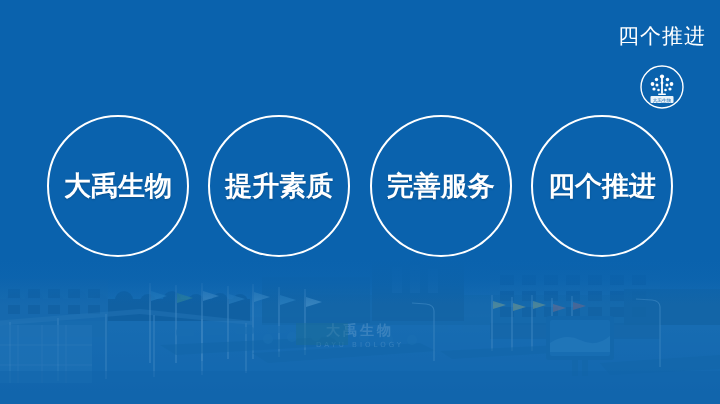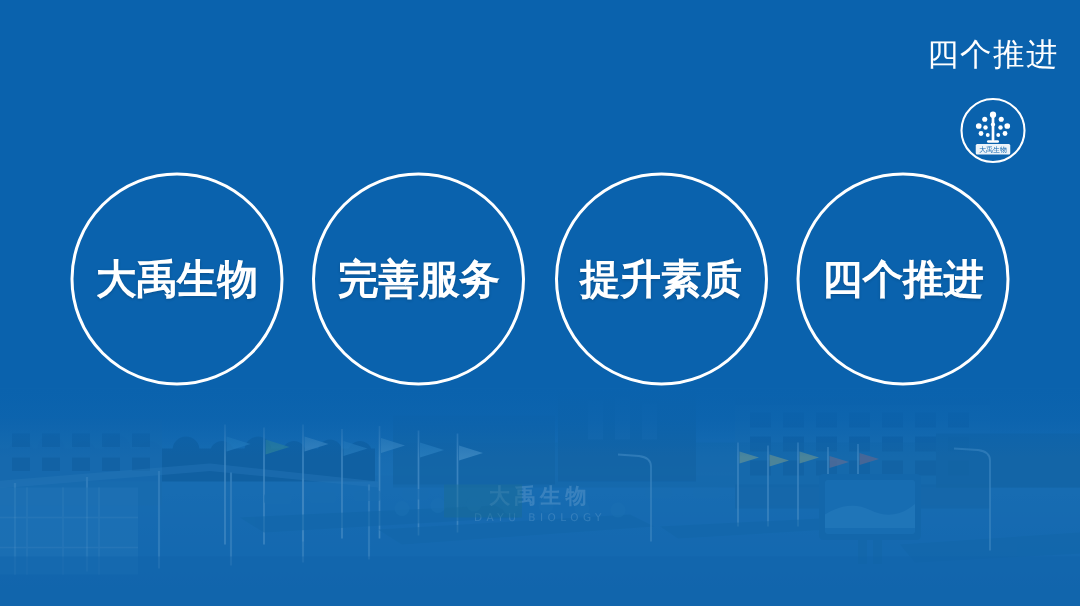--- a/index.html
+++ b/index.html
@@ -317,25 +317,25 @@
     </svg>
   </div>
 
   <div id="circles">
 
     <div class="circle">
       <span class="circle-label">大禹生物</span>
     </div>
 
     <div class="circle">
+      <span class="circle-label">提升素质</span>
+    </div>
+
+    <div class="circle">
       <span class="circle-label">完善服务</span>
-    </div>
-
-    <div class="circle">
-      <span class="circle-label">提升素质</span>
     </div>
 
     <div class="circle">
       <span class="circle-label">四个推进</span>
     </div>
 
   </div>
 
 </div>
 

